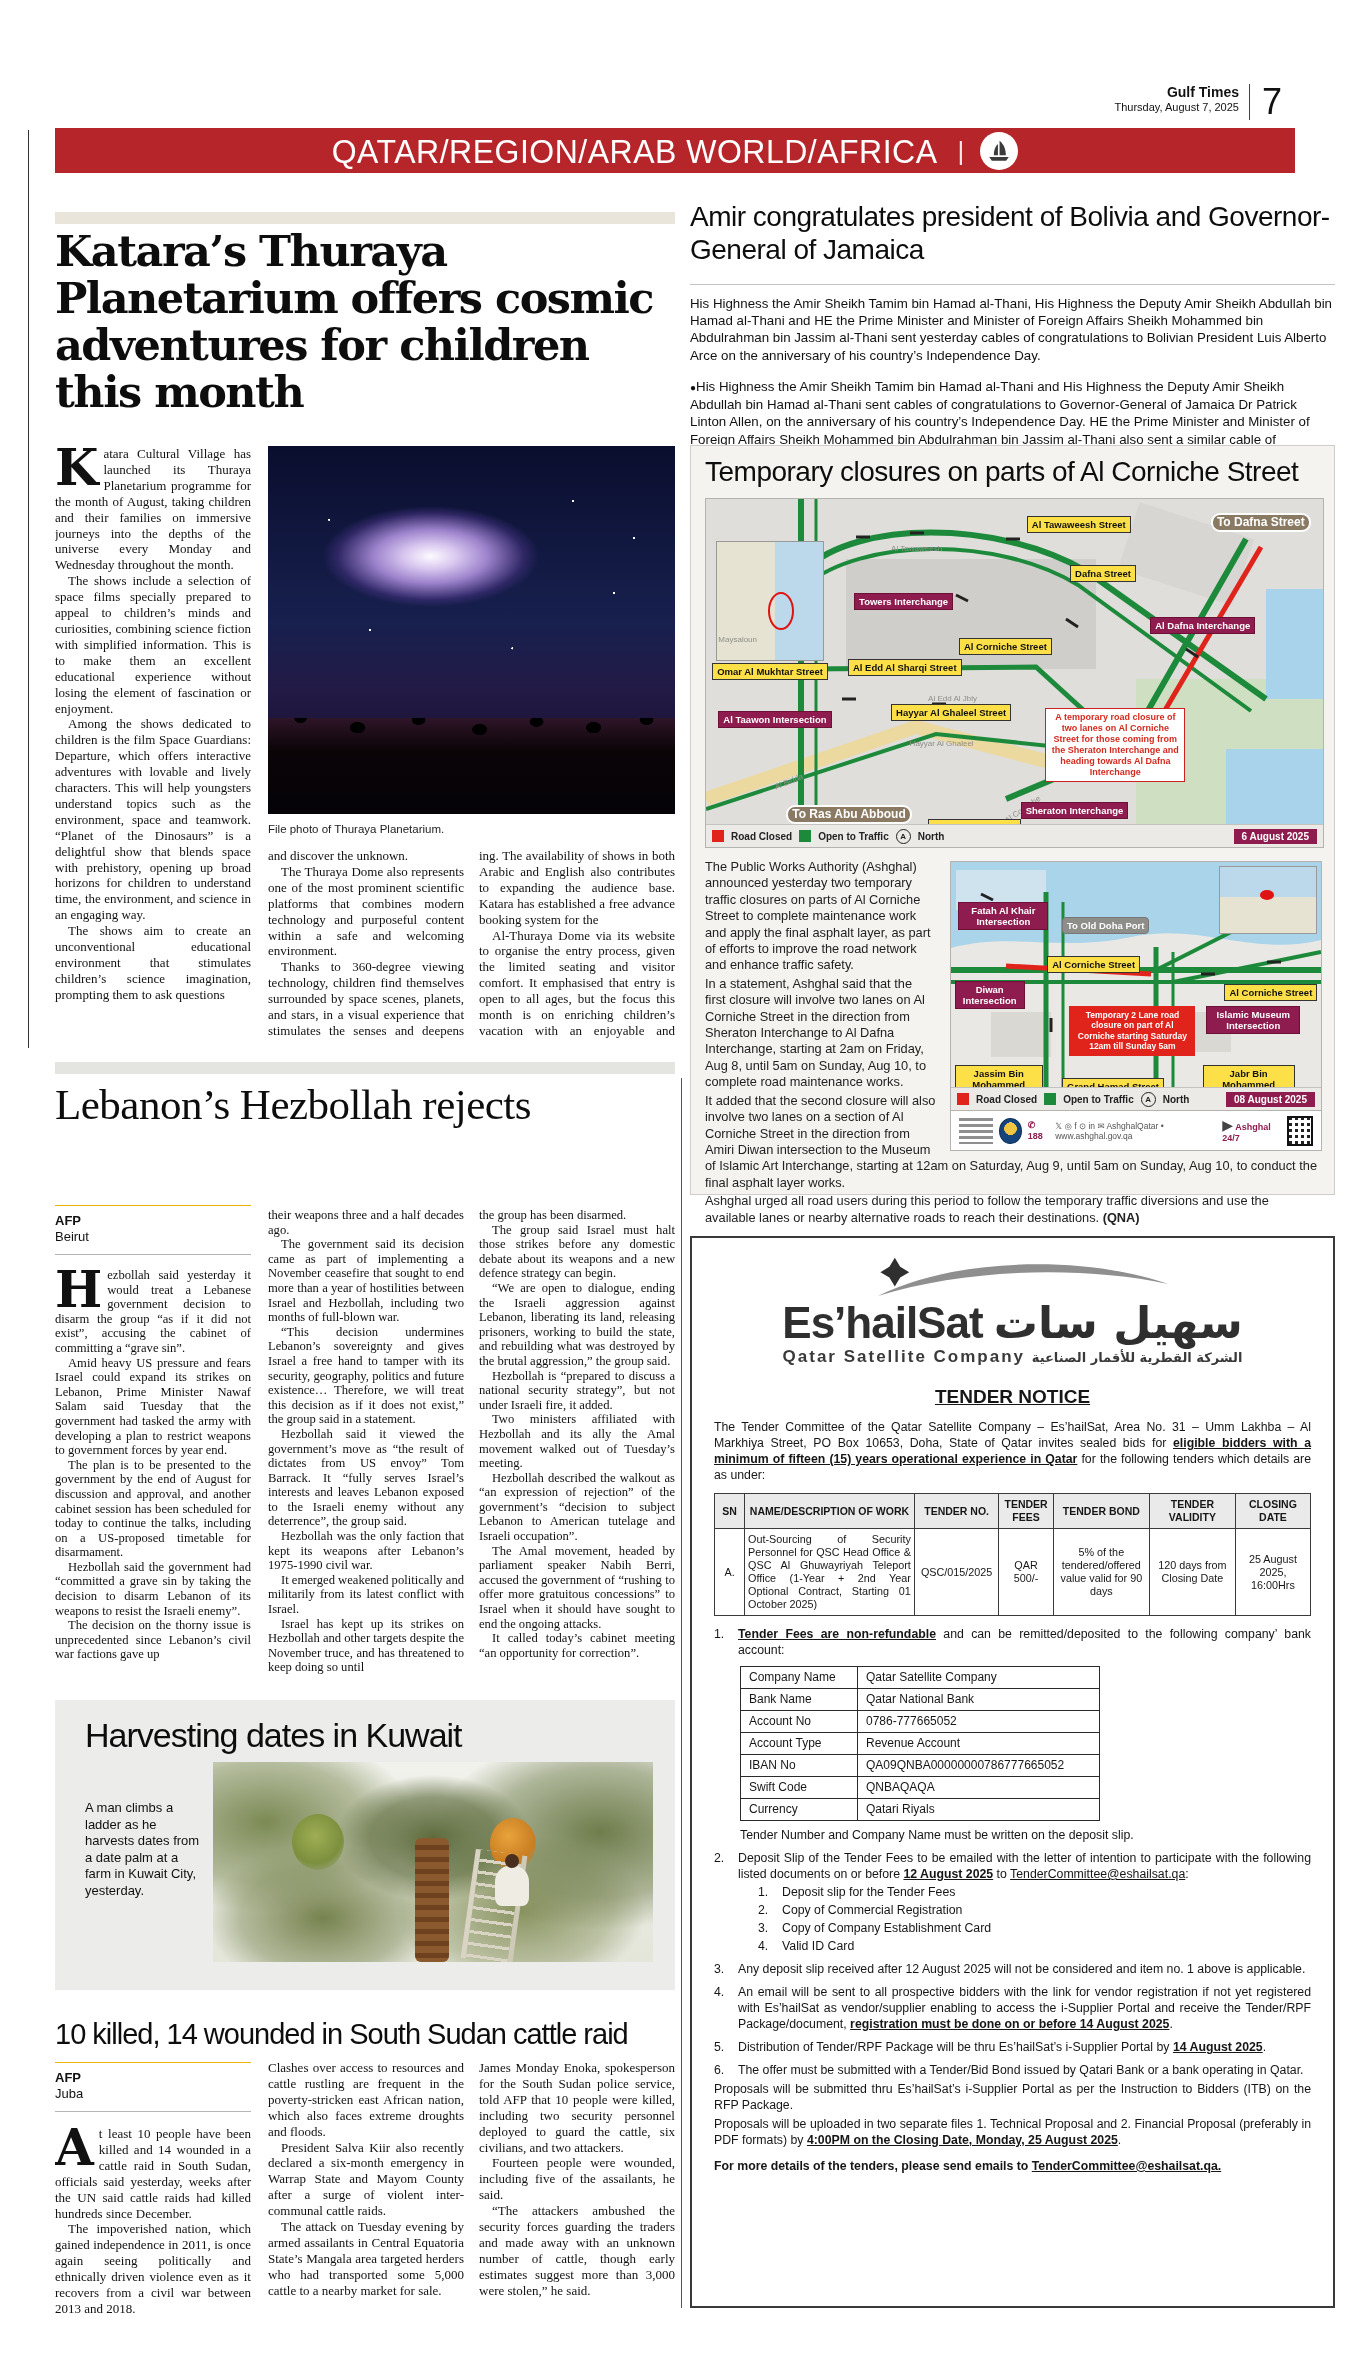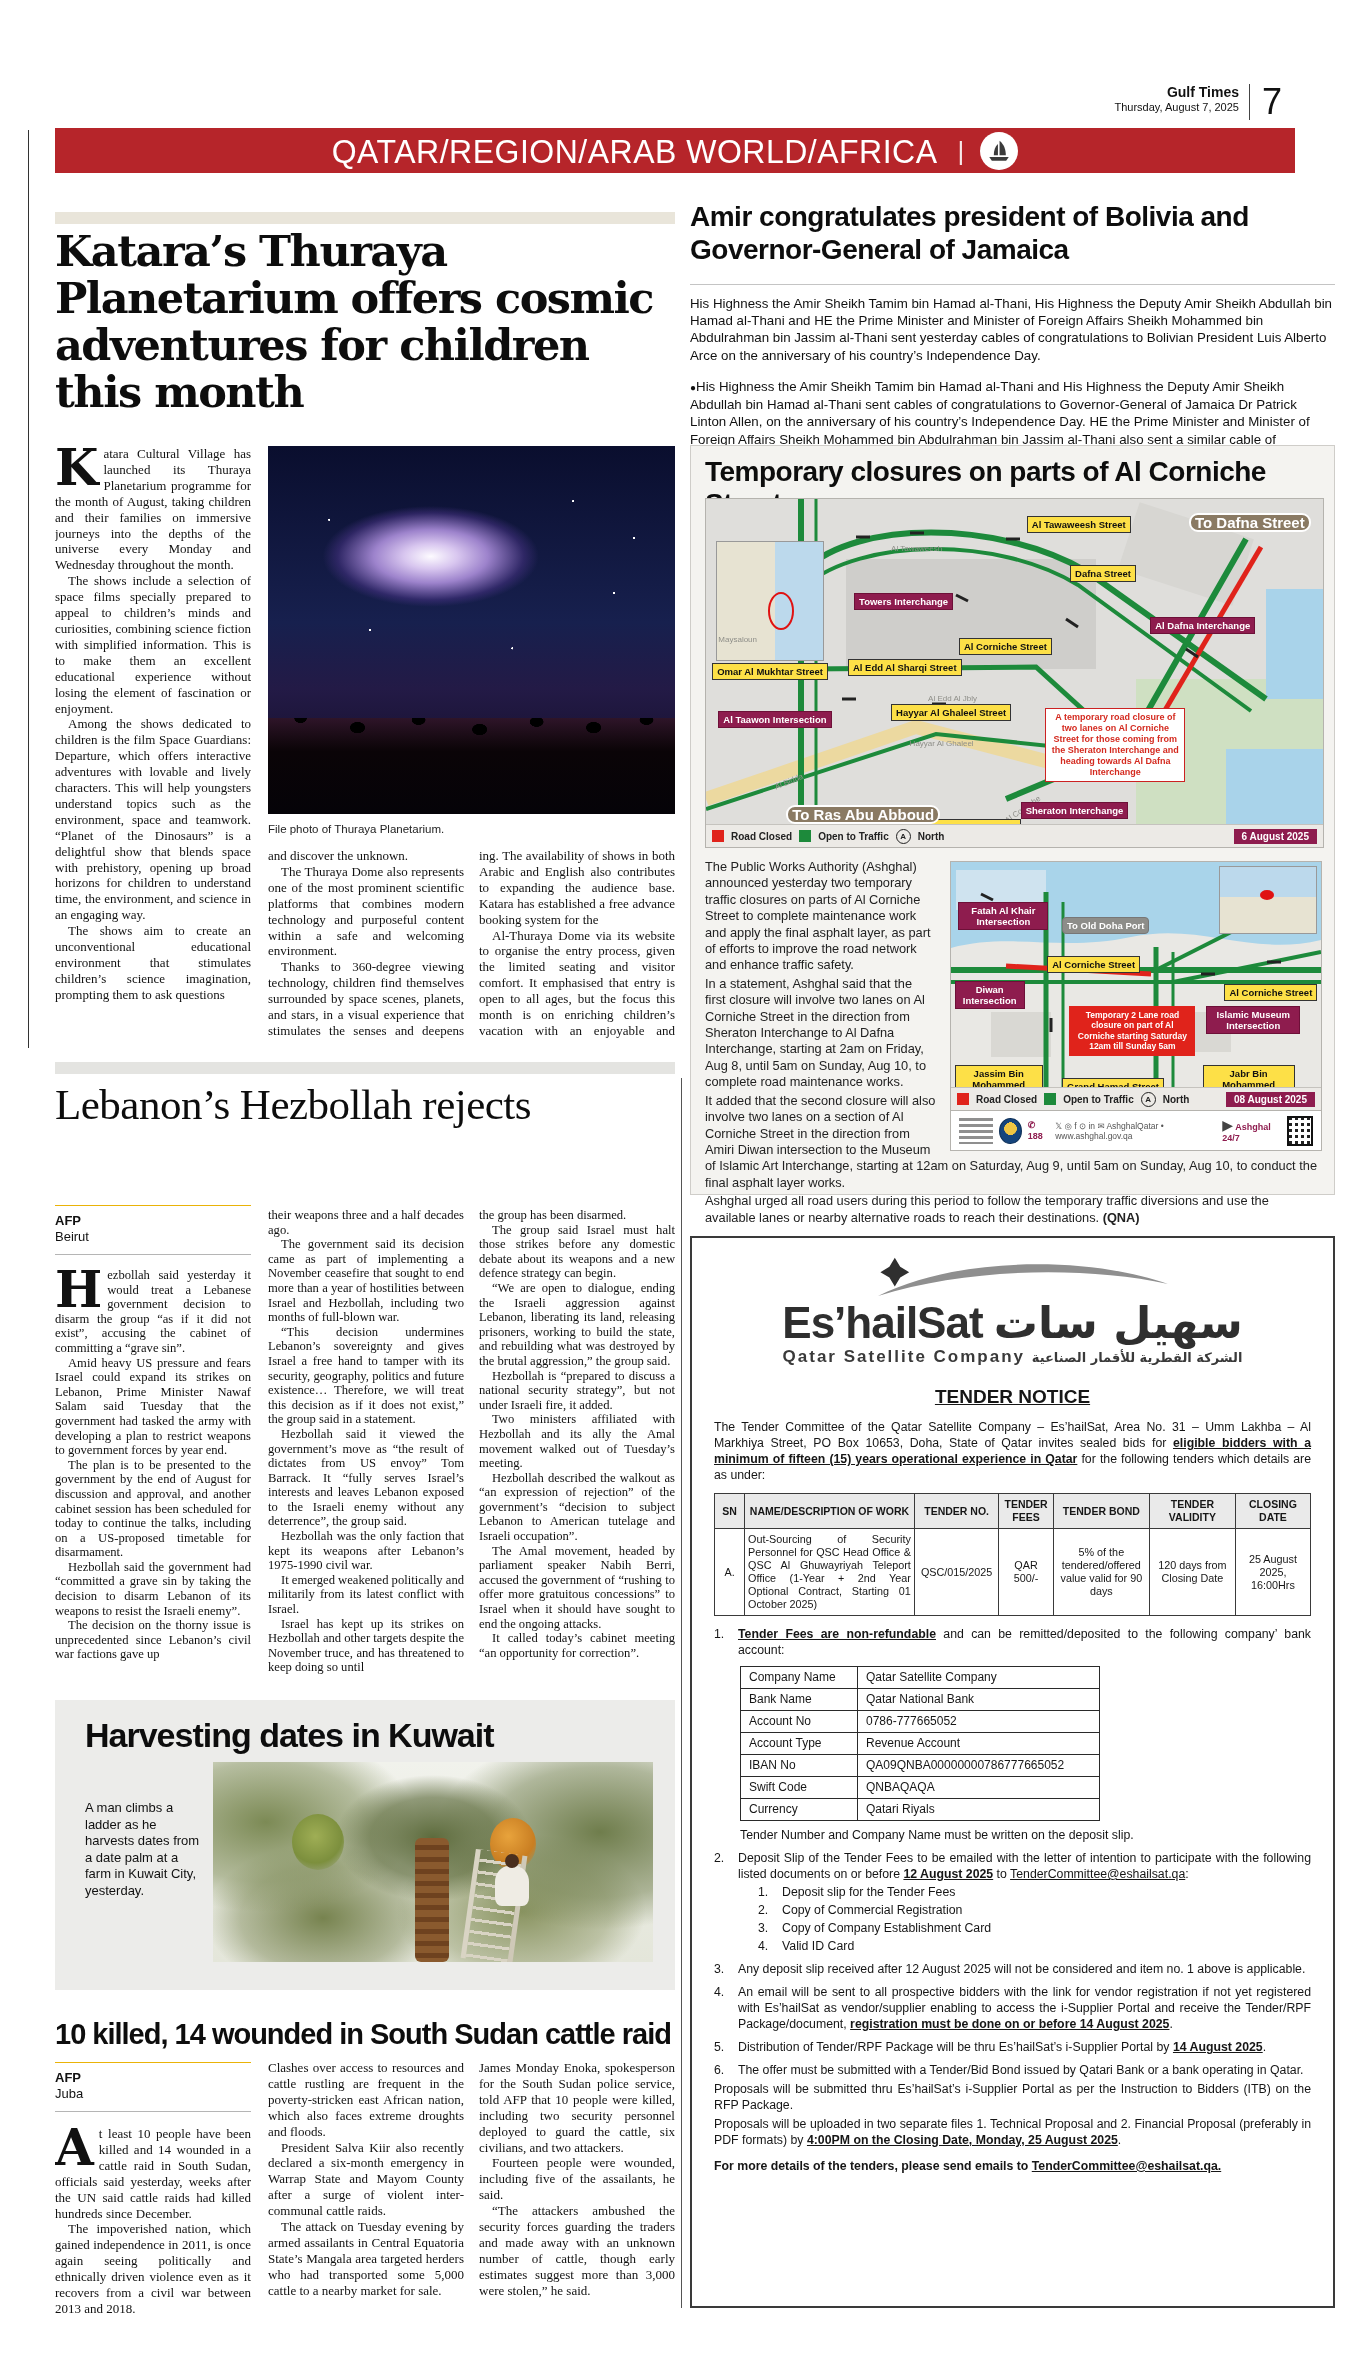--- a/index.html
+++ b/index.html
@@ -23,21 +23,21 @@
   .serifbody p{margin:0;font:13px/15.9px "Liberation Serif",serif;text-align:justify;text-indent:13px;}
   .serifbody p.np{text-indent:0;}
   .tight p{font:12.6px/14.6px "Liberation Serif",serif;}
   .dc::first-letter{float:left;font-family:"DejaVu Serif",serif;font-weight:700;
                     font-size:50px;line-height:40px;padding:2px 5px 0 0;}
   .col{position:absolute;width:196px;overflow:hidden;}
   .hl-serif-bold{position:absolute;font-family:"DejaVu Serif",serif;font-weight:700;
                  font-size:43px;line-height:47px;letter-spacing:-1.5px;color:#0d0d0d;}
   .hl-serif{position:absolute;font-family:"Liberation Serif",serif;font-weight:400;
             font-size:43px;line-height:50px;letter-spacing:-.5px;color:#0d0d0d;}
-  .hl-sans{position:absolute;font-family:"Liberation Sans",sans-serif;font-weight:700;color:#0d0d0d;}
+  .hl-sans{position:absolute;font-family:"Liberation Sans",sans-serif;font-weight:400;color:#0d0d0d;}
   .crossbar{position:absolute;left:55px;width:620px;height:12px;}
   .byline{position:absolute;width:196px;border-top:1px solid #eab308;border-bottom:1px solid #b5b5b5;padding:7px 0 9px 0;}
   .byline .agency{font:700 13px/15px "Liberation Sans",sans-serif;}
   .byline .city{font:13px/17px "Liberation Sans",sans-serif;}
   .photocap{position:absolute;font:11.5px/14px "Liberation Sans",sans-serif;color:#222;}
   
   .planetarium{position:absolute;left:268px;top:446px;width:407px;height:368px;overflow:hidden;
     background:
       radial-gradient(ellipse 150px 70px at 40% 30%, #fdfbff 0%, #d8c6ef 18%, #9d83cc 38%, rgba(70,50,130,.55) 62%, rgba(20,16,60,0) 72%),
       radial-gradient(2px 2px at 15% 20%, #fff 50%, transparent 60%),
@@ -79,21 +79,21 @@
     border-left:5px solid #d9d4c4;border-right:5px solid #cfc9b8;transform:rotate(8deg);}
   .worker{position:absolute;left:64%;top:52%;width:34px;height:40px;background:#efece4;border-radius:40% 40% 20% 20%;}
   .worker:before{content:"";position:absolute;left:10px;top:-12px;width:14px;height:14px;border-radius:50%;background:#4a2f1e;}
   
   .closuresbox{position:absolute;left:690px;top:445px;width:645px;height:750px;
                background:#f4f3f0;border:1px solid #cfcdc9;box-sizing:border-box;}
   .mapframe{position:absolute;border:1px solid #b5b3ae;background:#dfdedb;overflow:hidden;}
   .mlabel{position:absolute;font:700 9.5px/11px "Liberation Sans",sans-serif;padding:2px 4px;white-space:nowrap;}
   .lw{background:#fde047;border:1px solid #333;color:#111;}
   .lm{background:#8e1c4e;border:1px solid #6d1038;color:#fff;}
-  .lt{background:#8a7a63;border:2px solid #fff;color:#fff;border-radius:9px;font-size:15px;}
+  .lt{background:#8a7a63;border:2px solid #fff;color:#fff;border-radius:9px;font-size:12px;}
   .lg{background:#8d8d89;border:1px solid #777;color:#fff;border-radius:4px;}
   .lfaint{position:absolute;font:8px/9px "Liberation Sans",sans-serif;color:#8f8f89;white-space:nowrap;background:none;border:none;}
   .rednote{position:absolute;width:132px;background:#fff;border:1px solid #cc2222;color:#d42a1f;
            font:700 9px/11px "Liberation Sans",sans-serif;text-align:center;padding:3px;white-space:normal;}
   .redfill{position:absolute;width:118px;background:#e0231b;color:#fff;
            font:700 8.5px/10.5px "Liberation Sans",sans-serif;text-align:center;padding:4px;white-space:normal;}
   .legend{position:absolute;left:0;right:0;bottom:0;height:22px;background:#eceae6;border-top:1px solid #c5c3be;
           display:flex;align-items:center;gap:7px;padding:0 6px;font:700 10px "Liberation Sans",sans-serif;color:#222;}
   .sw{width:12px;height:12px;display:inline-block;}
   .swr{background:#e0231b;} .swg{background:#1d8a3b;}

